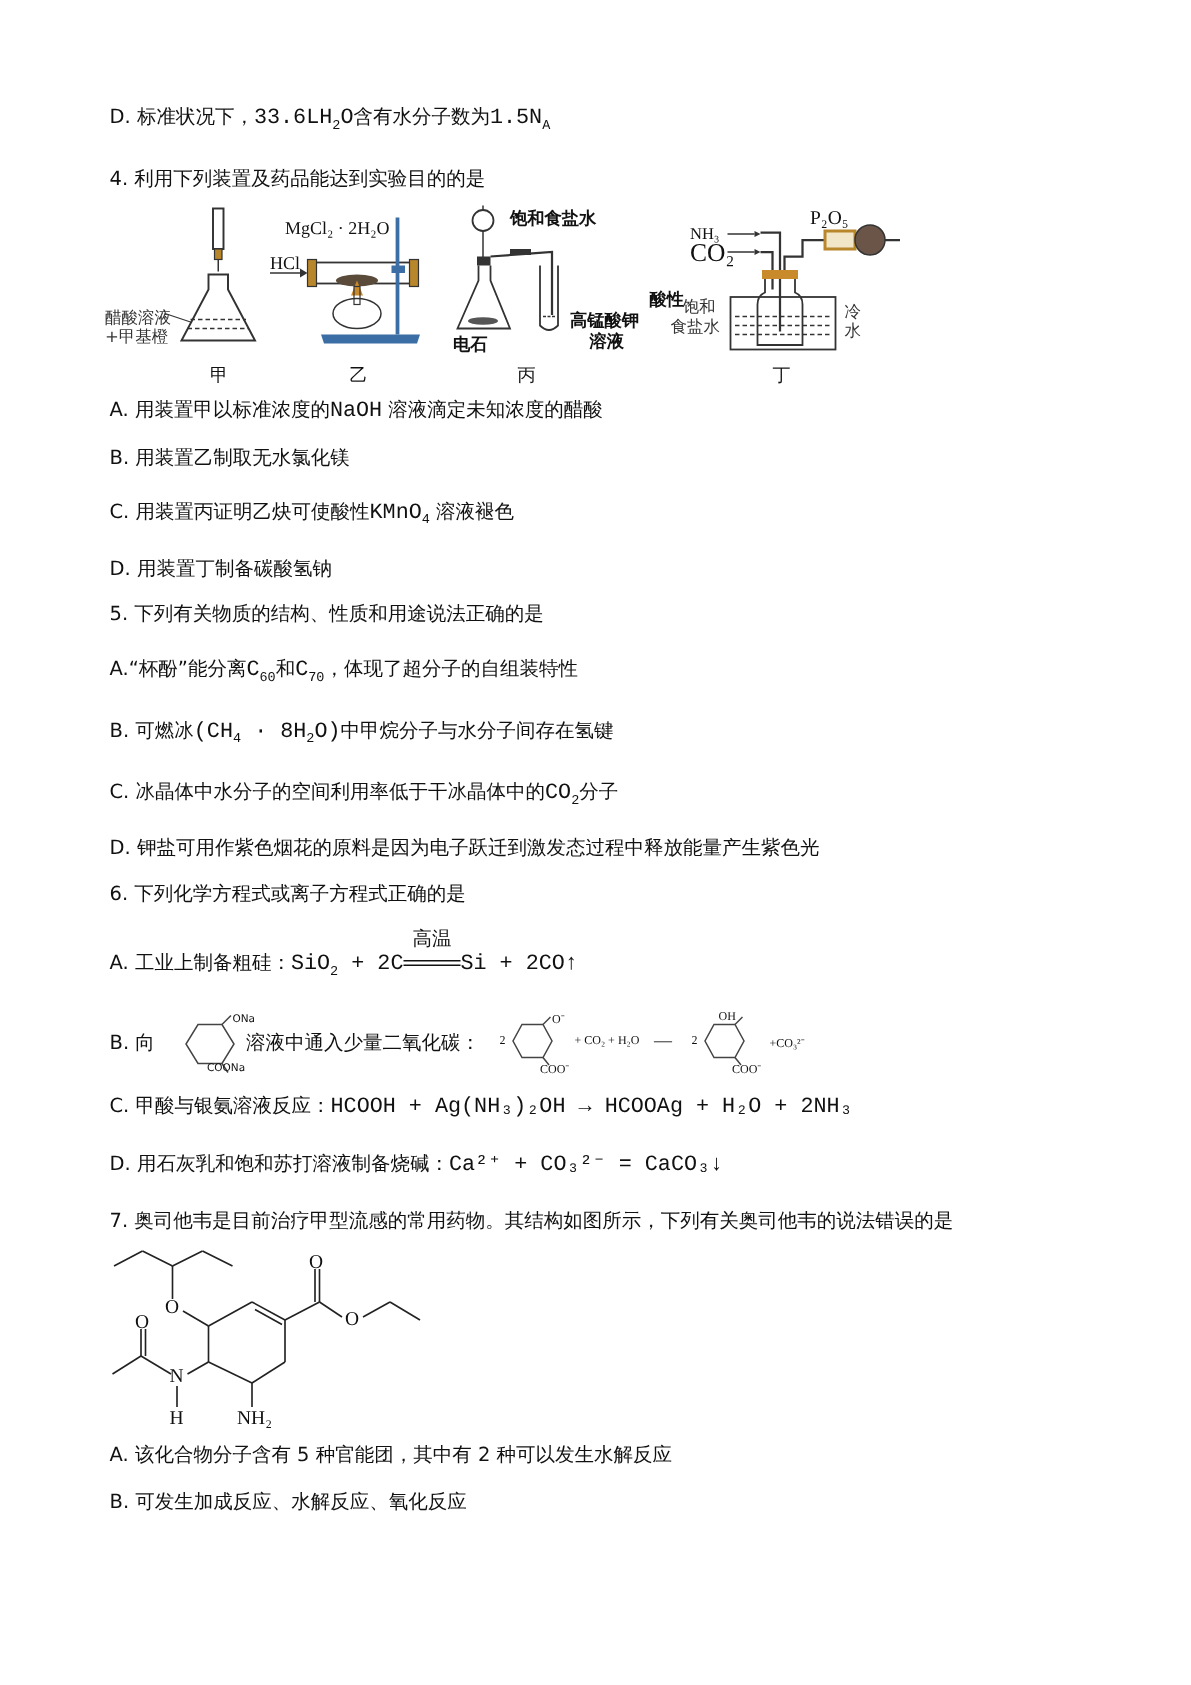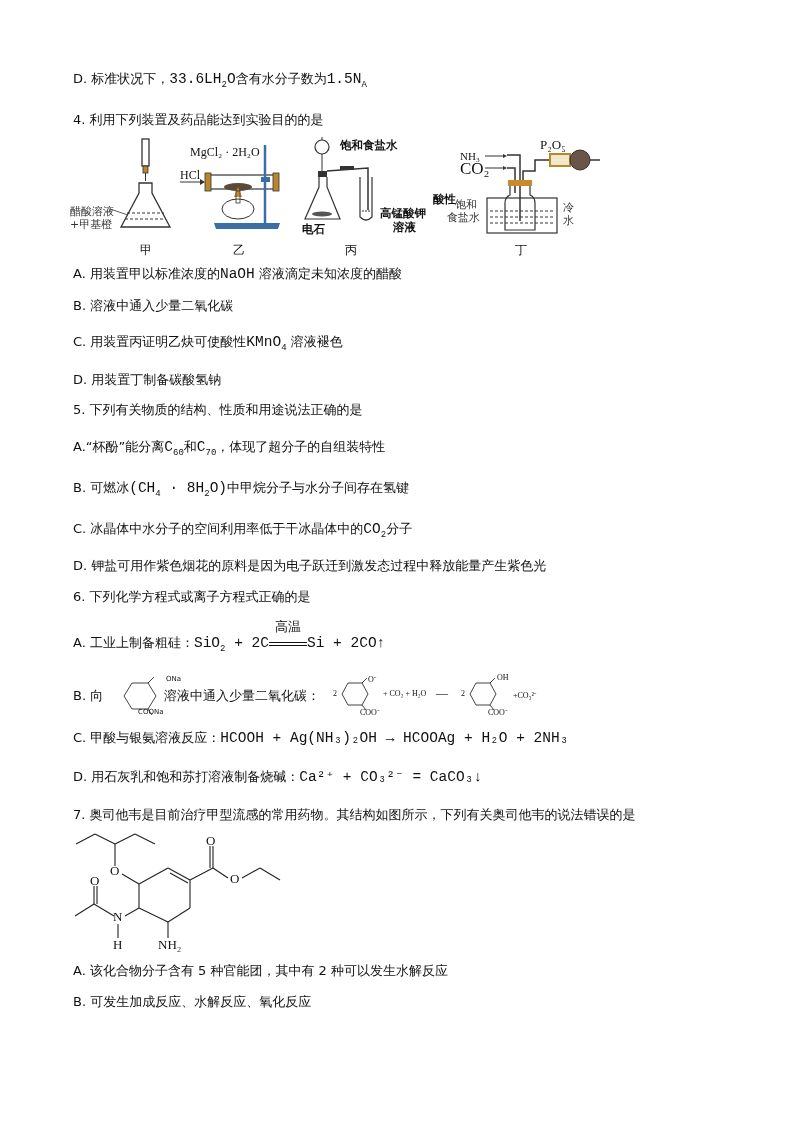--- a/index.html
+++ b/index.html
@@ -111,21 +111,21 @@
   <div class="lbl" style="left:108px;top:79px;color:#333;">水</div>
   <div class="cap" style="left:60px;top:107px;">丁</div>
 </div>
 
 <div class="line" style="top:265px;">
   <span>A.</span>
   <span>用装置甲以标准浓度的</span><span class="serif">NaOH</span> <span>溶液滴定未知浓度的醋酸</span>
 </div>
 <div class="line" style="top:297px;">
   <span>B.</span>
-  <span>溶液中通入少量二氧化碳</span>
+  <span>用装置乙制取无水氯化镁</span>
 </div>
 <div class="line" style="top:333px;text-align:center;">
   <span>C.</span>
   <span>用装置丙证明乙炔可使酸性</span><span class="serif"><span>KMnO</span><sub>4</sub></span> <span>溶液褪色</span>
 </div>
 <div class="line" style="top:371px;">
   <span>D.</span>
   <span>用装置丁制备碳酸氢钠</span>
 </div>
 
@@ -154,41 +154,41 @@
 
 <div class="line" style="top:687px;">
   <span>B.</span>
   <span>向</span>
 </div>
 <svg class="fig" style="left:122px;top:675px;" width="40" height="42">
   <polygon points="10,8 26,8 34,21 26,34 10,34 2,21" fill="none" stroke="#444"></polygon>
   <line x1="26" y1="8" x2="32" y2="2" stroke="#444"></line>
   <line x1="26" y1="34" x2="30" y2="40" stroke="#444"></line>
 </svg>
-<div class="lbl" style="left:166px;top:673px;font-size:7px;">ONa</div>
+<div class="lbl" style="left:155px;top:673px;font-size:7px;">ONa</div>
 <div class="lbl" style="left:138px;top:706px;font-size:7px;">COONa</div>
 <div class="line" style="left:164px;top:687px;">溶液中通入少量二氧化碳：</div>
 <div class="fig" style="left:333px;top:673px;width:270px;height:45px;font-family:'Liberation Serif',serif;font-size:8px;">
   <span style="position:absolute;left:0;top:16px;">2</span>
   <svg style="position:absolute;left:7px;top:4px;" width="32" height="34">
     <polygon points="8,6 22,6 28,17 22,28 8,28 2,17" fill="none" stroke="#444"></polygon>
     <line x1="22" y1="6" x2="27" y2="1" stroke="#444"></line>
     <line x1="22" y1="28" x2="26" y2="33" stroke="#444"></line>
   </svg>
   <span style="position:absolute;left:35px;top:0;">O⁻</span>
   <span style="position:absolute;left:27px;top:33px;">COO⁻</span>
   <span style="position:absolute;left:50px;top:16px;">+ CO₂ + H₂O</span>
   <span style="position:absolute;left:103px;top:13px;font-size:12px;">—</span>
   <span style="position:absolute;left:128px;top:16px;">2</span>
   <svg style="position:absolute;left:135px;top:4px;" width="32" height="34">
     <polygon points="8,6 22,6 28,17 22,28 8,28 2,17" fill="none" stroke="#444"></polygon>
     <line x1="22" y1="6" x2="27" y2="1" stroke="#444"></line>
     <line x1="22" y1="28" x2="26" y2="33" stroke="#444"></line>
   </svg>
-  <span style="position:absolute;left:164px;top:0;">OH</span>
+  <span style="position:absolute;left:146px;top:0;">OH</span>
   <span style="position:absolute;left:155px;top:33px;">COO⁻</span>
   <span style="position:absolute;left:180px;top:16px;">+CO₃²⁻</span>
 </div>
 
 <div class="line" style="top:729px;">
   <span>C.</span>
   <span>甲酸与银氨溶液反应：</span><span class="serif">HCOOH + Ag(NH₃)₂OH → HCOOAg + H₂O + 2NH₃</span>
 </div>
 <div class="line" style="top:768px;">
   <span>D.</span>

